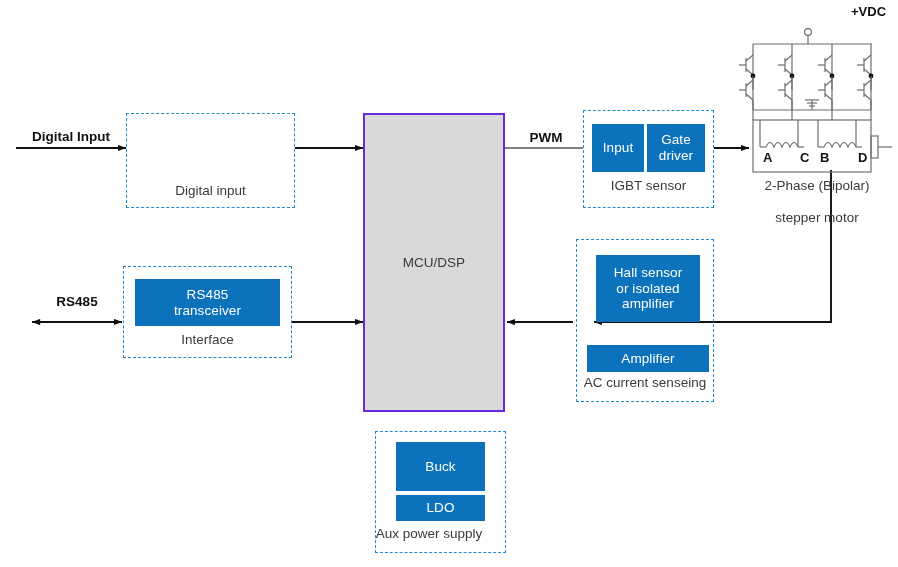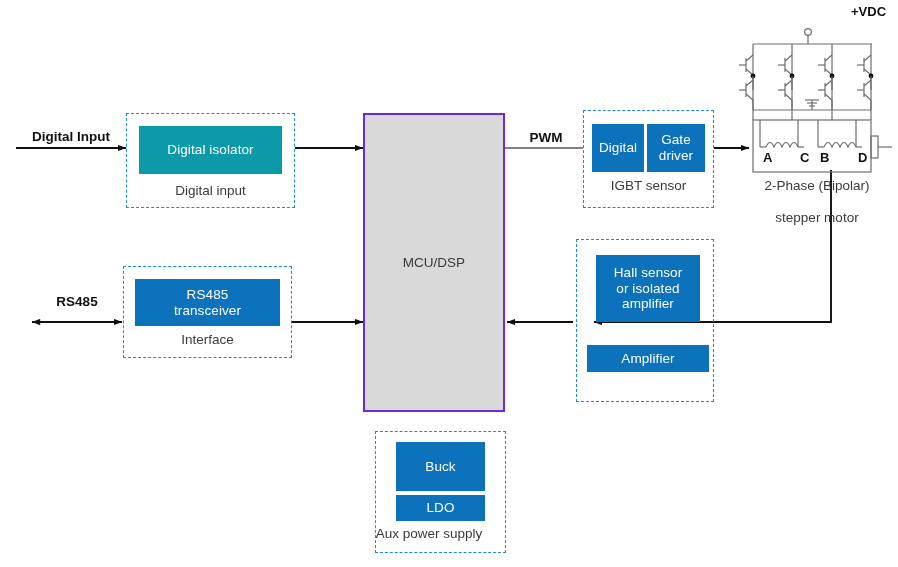--- a/index.html
+++ b/index.html
@@ -214,30 +214,29 @@
   <div class="node group-box" style="left:126px; top:113px; width:169px; height:95px;"></div>
 
   <div class="node group-box" style="left:123px; top:266px; width:169px; height:92px;"></div>
 
   <div class="node group-box" style="left:583px; top:110px; width:131px; height:98px;"></div>
 
   <div class="node group-box" style="left:576px; top:239px; width:138px; height:163px;"></div>
 
   <div class="node group-box" style="left:375px; top:431px; width:131px; height:122px;"></div>
 
-  <div class="node blk blk-teal" style="left:139px; top:126px; width:143px; height:48px;">Digital isolator</div>
 
   <div class="node blk blk-blue" style="left:135px; top:279px; width:145px; height:47px; flex-direction:column;">
     <span>RS485</span>
     <span>transceiver</span>
   </div>
 
   <div class="node blk-gray node" style="left:363px; top:113px; width:142px; height:299px;">MCU/DSP</div>
 
-  <div class="node blk blk-blue" style="left:592px; top:124px; width:52px; height:48px;">Digital</div>
+  <div class="node blk blk-blue" style="left:592px; top:124px; width:52px; height:48px;">Input</div>
 
   <div class="node blk blk-blue" style="left:647px; top:124px; width:58px; height:48px; flex-direction:column;">
     <span>Gate</span>
     <span>driver</span>
   </div>
 
   <div class="node blk blk-blue" style="left:596px; top:255px; width:104px; height:67px; flex-direction:column;align-items:center;">
     <span>Hall sensor</span>
     <span>or isolated</span>
     <span>amplifier</span>
@@ -248,20 +247,21 @@
   <div class="node blk blk-blue" style="left:396px; top:495px; width:89px; height:26px;">LDO</div>
 
   <div class="node blk blk-blue" style="left:396px; top:442px; width:89px; height:49px;">Buck</div>
 
   <div class="caption" style="left:126px; top:183px; width:169px;">Digital input</div>
 
   <div class="caption" style="left:123px; top:332px; width:169px;">Interface</div>
 
   <div class="caption" style="left:583px; top:178px; width:131px;">IGBT sensor</div>
 
+  <div class="caption" style="left:571px; top:375px; width:148px;">AC current senseing</div>
 
   <div class="caption" style="left:375px; top:526px; width:108px;">Aux power supply</div>
 
   <div class="edge-label" style="left:16px; top:129px; width:110px;">Digital Input</div>
 
   <div class="edge-label" style="left:32px; top:294px; width:90px;">RS485</div>
 
   <div class="edge-label" style="left:514px; top:130px; width:64px;">PWM</div>
 
   <div class="sch-label" style="left:831px; top:4px;margin-left:20px;">+VDC</div>

